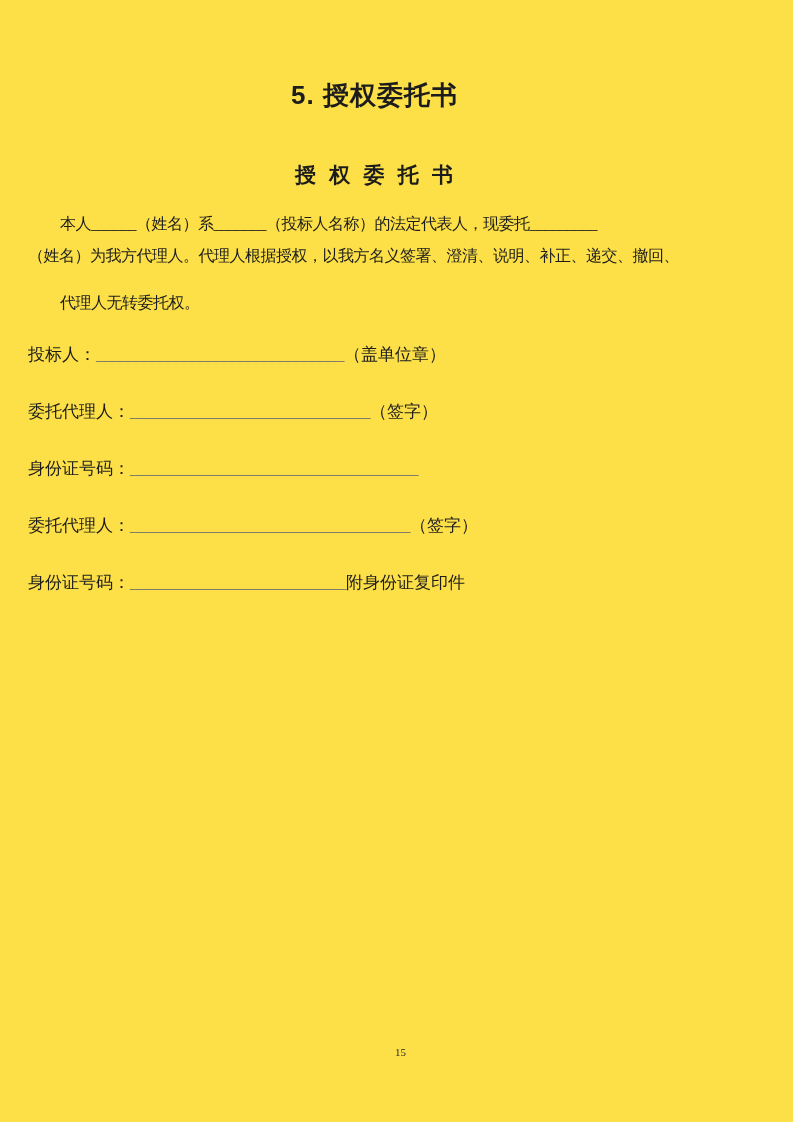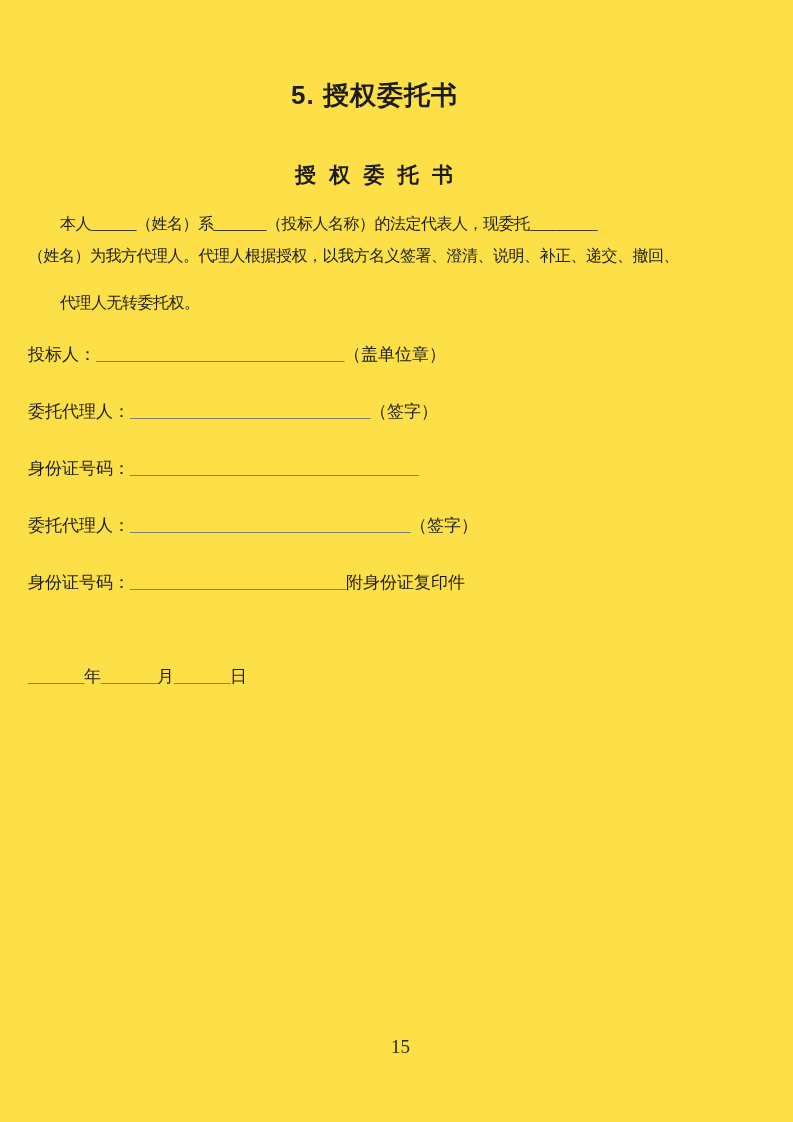--- a/index.html
+++ b/index.html
@@ -73,21 +73,21 @@
     font-size: 17px;
     line-height: 24px;
     white-space: nowrap;
   }
   .page-number {
     position: absolute;
     left: 8px;
     right: 0;
     bottom: 64px;
     text-align: center;
-    font-size: 19px;
+    font-size: 11px;
     color: #2a2a2a;
   }
 </style>
 </head>
 <body>
 
 <div class="page">
 
   <h1 class="section-title">5. 授权委托书</h1>
 
@@ -117,19 +117,16 @@
     <div class="field-row">
       <span>委托代理人：</span><span class="blank">___________________________________</span><span>（签字）</span>
     </div>
 
     <div class="field-row">
       <span>身份证号码：</span><span class="blank">___________________________</span><span>附身份证复印件</span>
     </div>
 
   </div>
 
-  <div class="date-line">
-    <span class="blank">_______</span><span>年</span><span class="blank">_______</span><span>月</span><span class="blank">_______</span><span>日</span>
-  </div>
 
   <div class="page-number">15</div>
 
 </div>
 
 </body></html>

